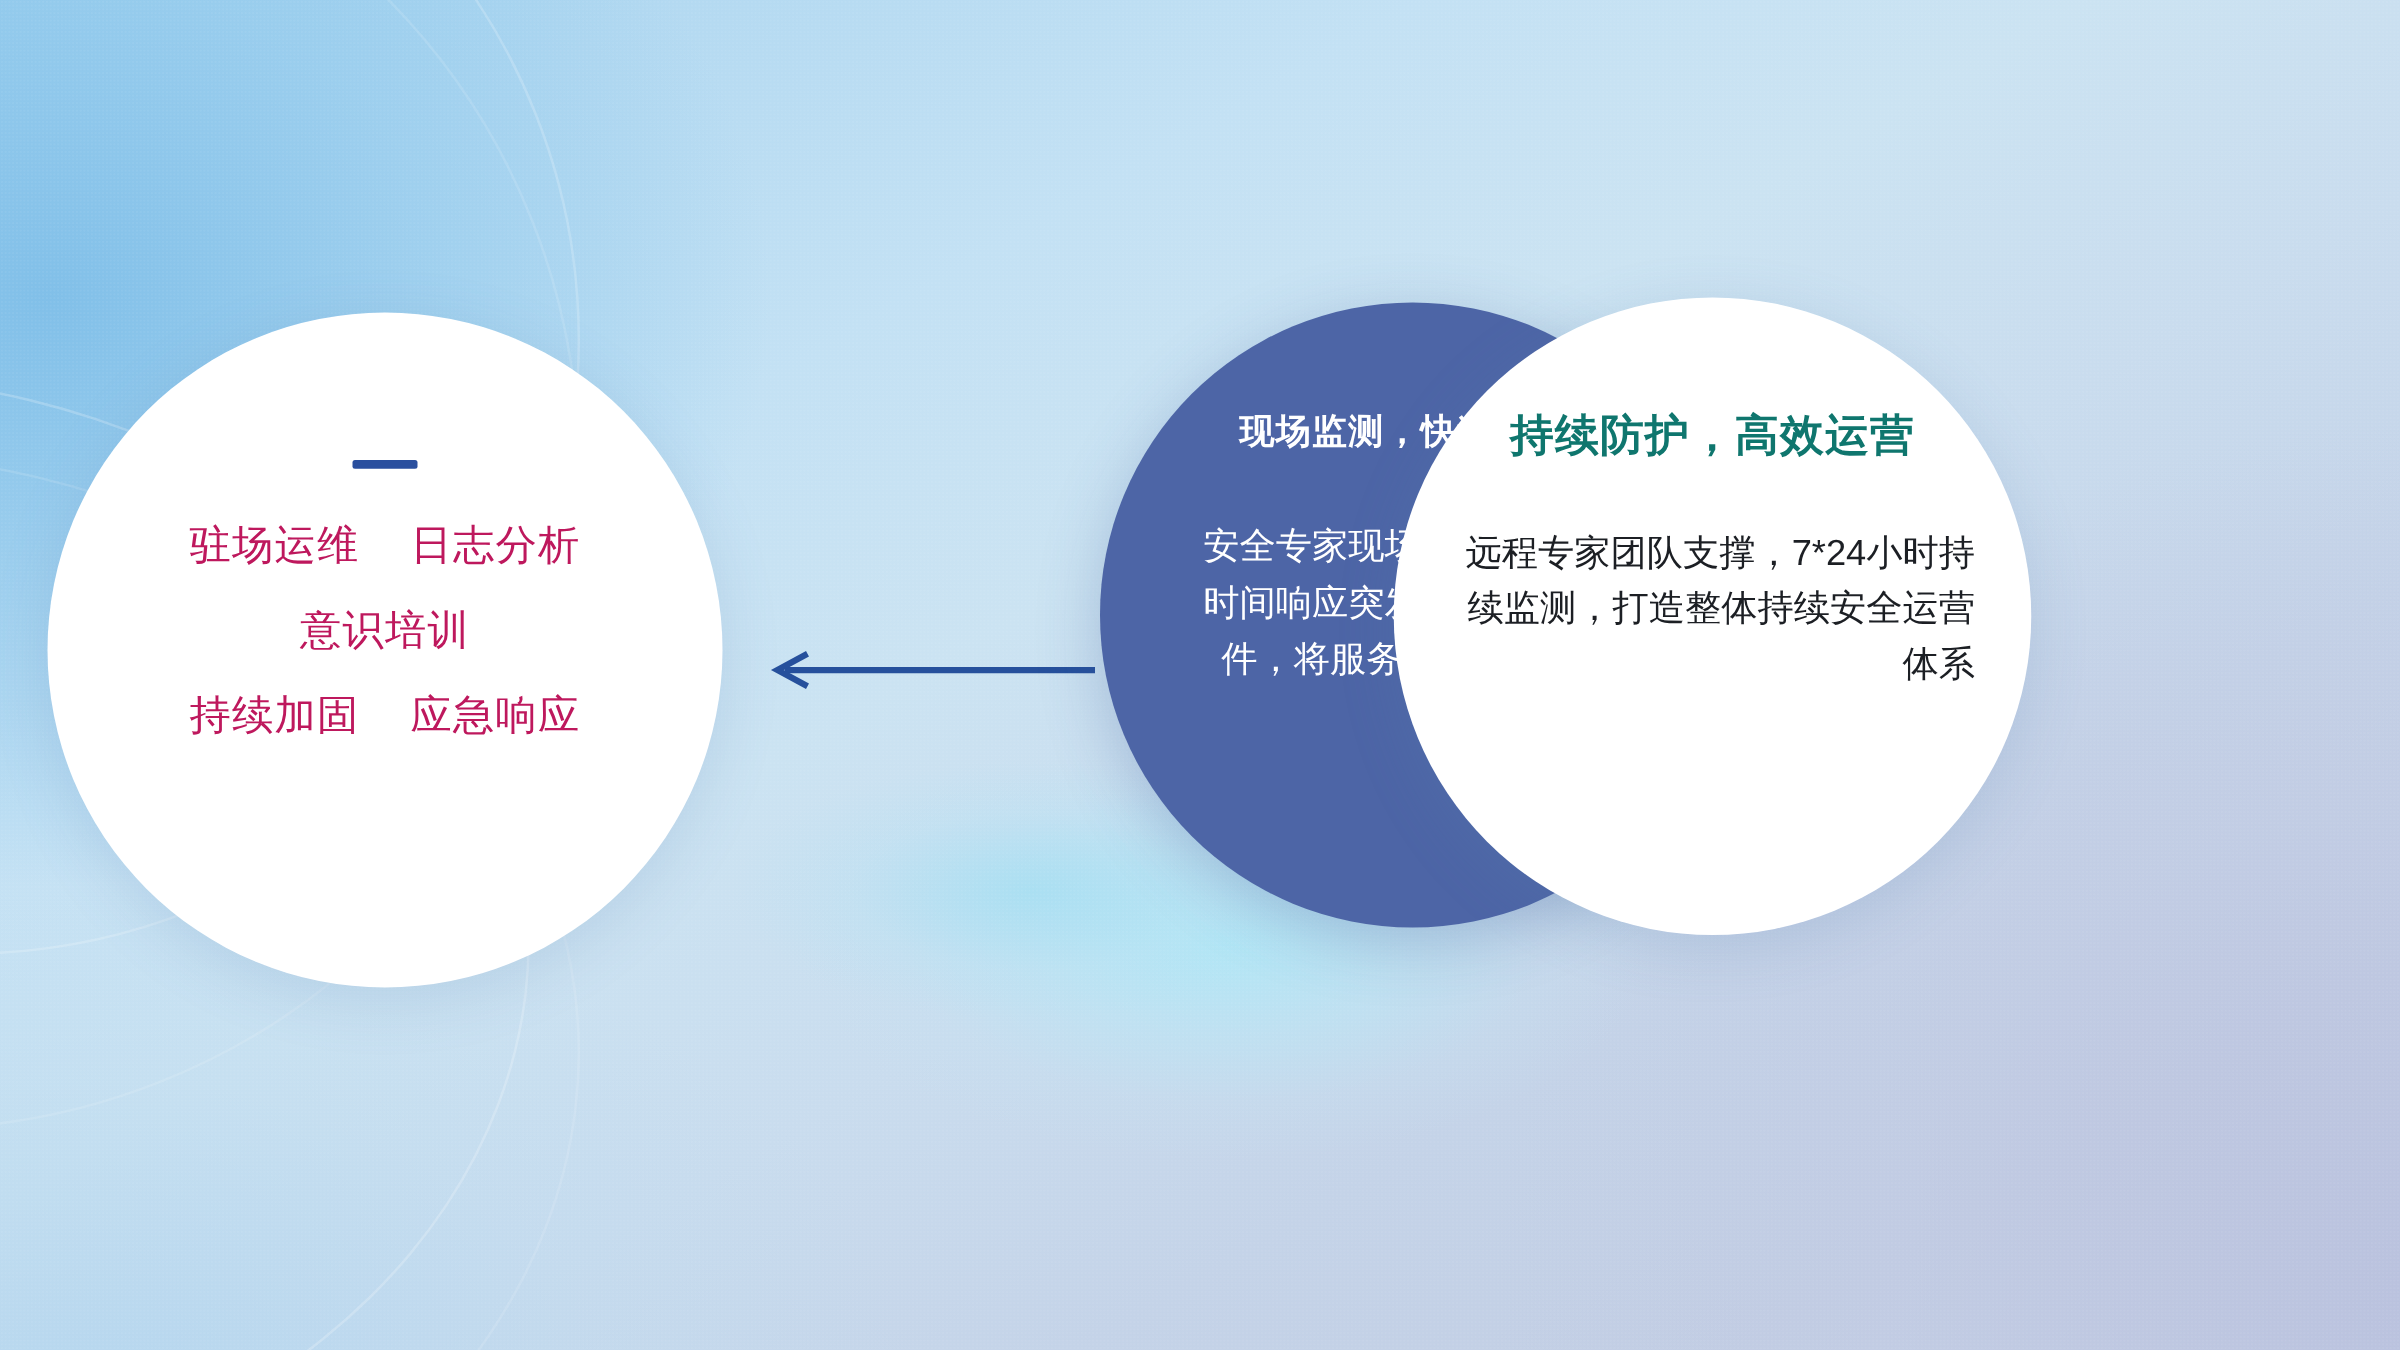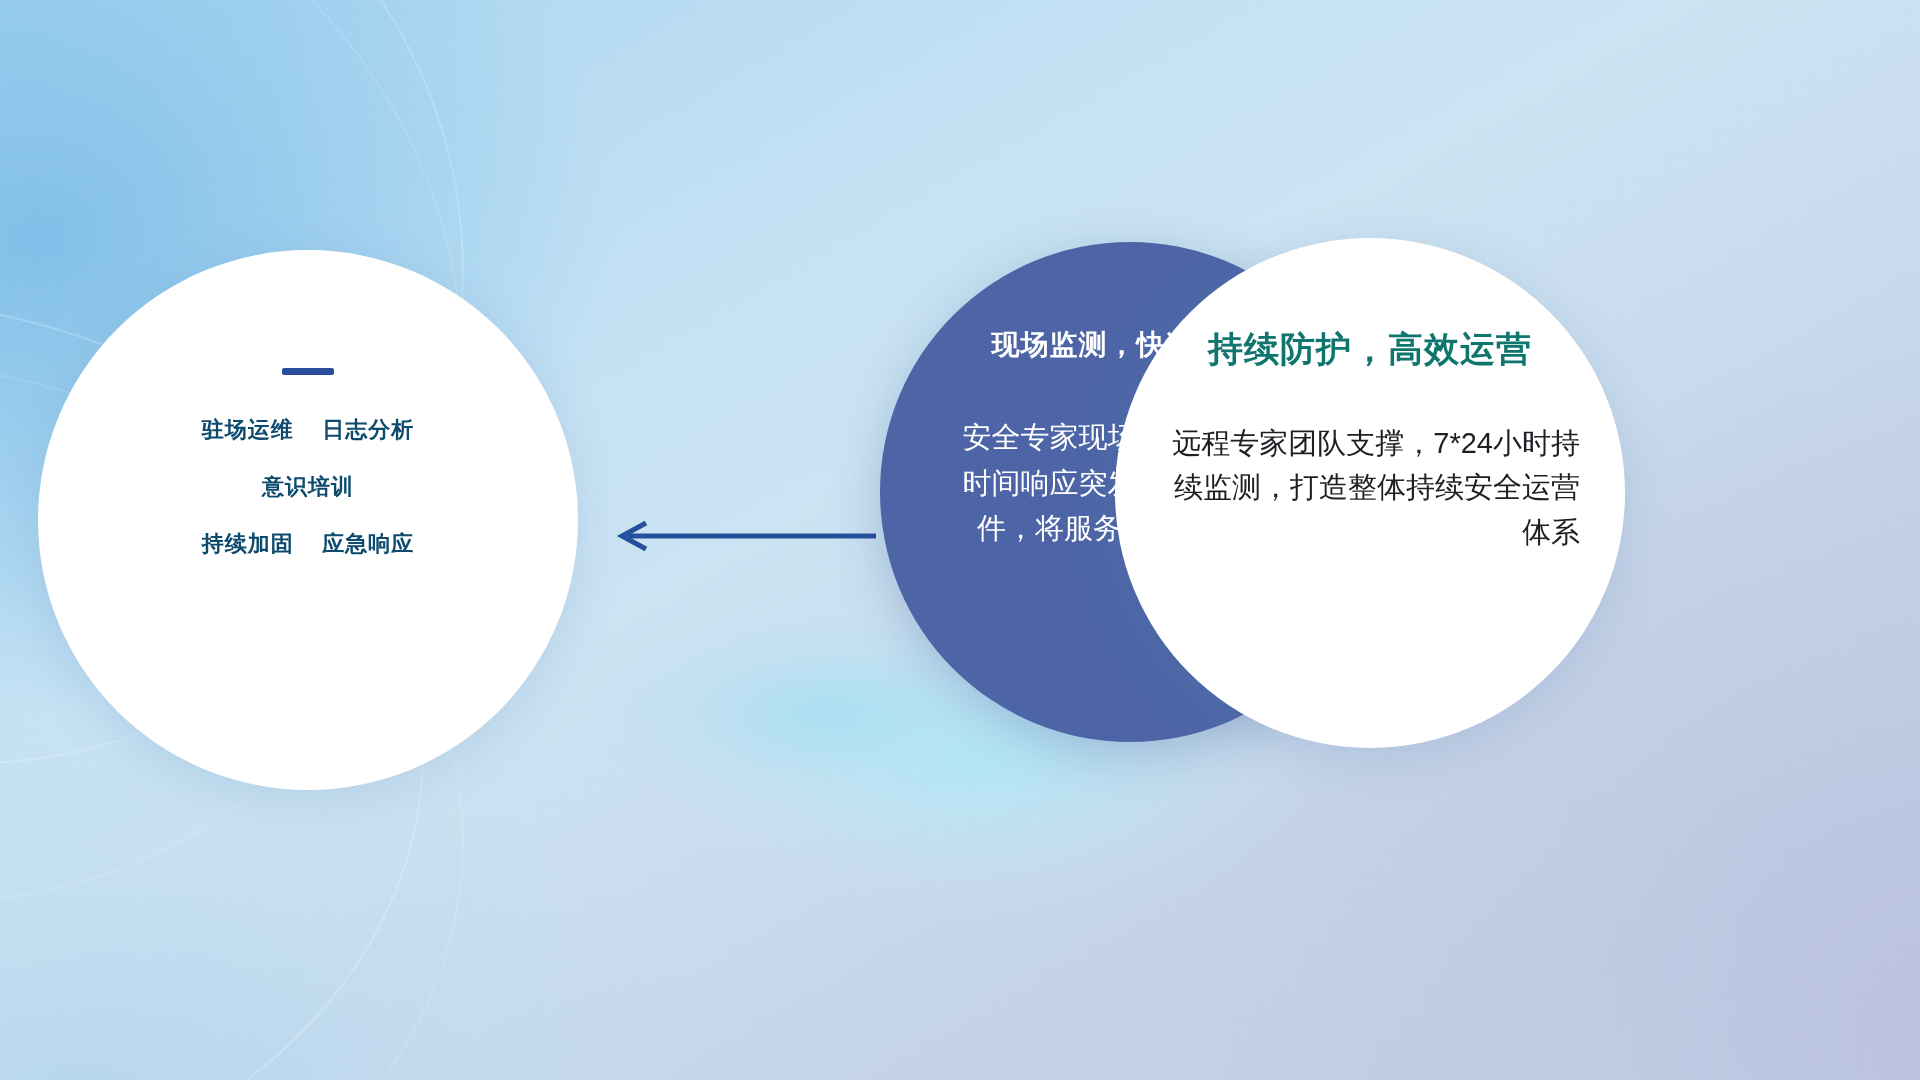--- a/index.html
+++ b/index.html
@@ -113,23 +113,23 @@
     top: 118px;
     text-align: center;
   }
   .accent-dash {
     width: 52px;
     height: 7px;
     border-radius: 2px;
     margin: 0 auto 44px auto;
   }
   .kw-line {
-    color: #0c4a6e;
-    font-size: 22px;
-    font-weight: bold;
+    color: #be185d;
+    font-size: 33px;
+    font-weight: normal;
     letter-spacing: 1px;
     line-height: 1.0;
     margin-bottom: 35px;
     white-space: pre;
   }
   .kw-line:last-child { margin-bottom: 0; }
 
   
   #circle-mid {
     left: 880px;

